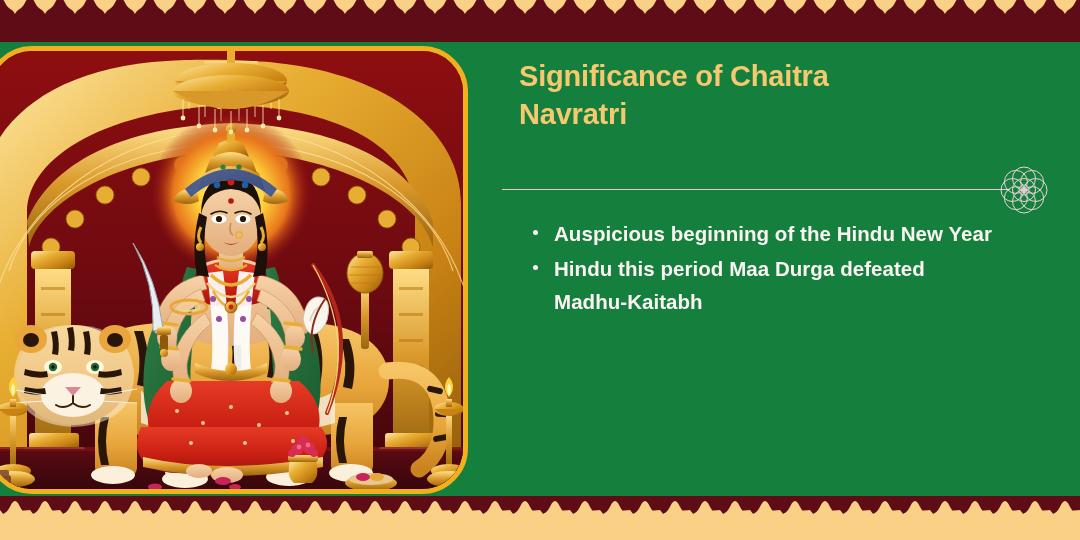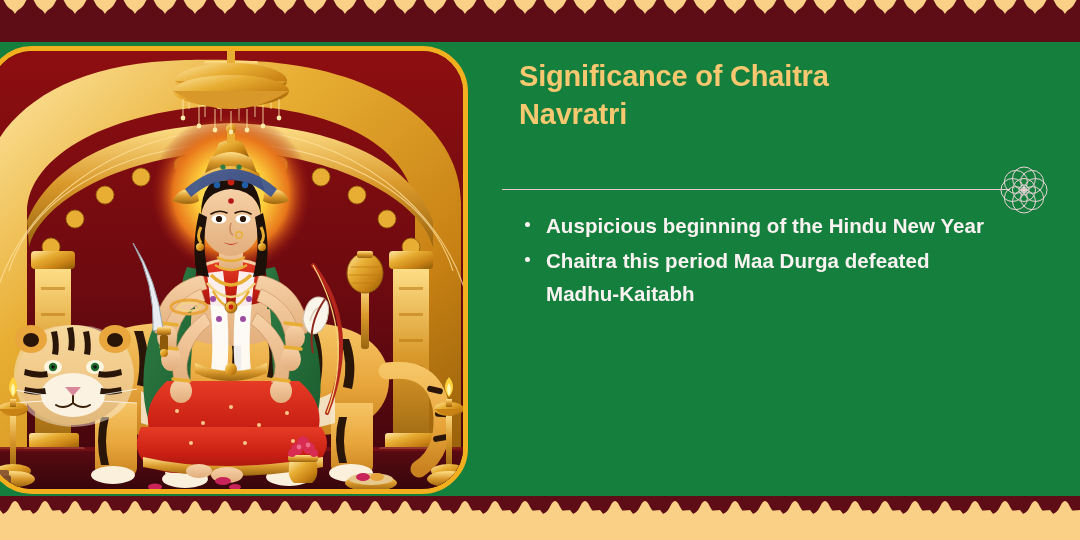--- a/index.html
+++ b/index.html
@@ -96,21 +96,21 @@
     position: absolute;
     left: 496px;
     top: 0px;
   }
 
   .bullet-list {
     position: absolute;
     left: 519px;
     top: 209px;
     width: 470px;
-    margin: 0;
+    margin: 8px;
     padding: 0;
     list-style: none;
     z-index: 5;
   }
   .bullet-list li {
     position: relative;
     padding-left: 27px;
     color: #FBF3F2;
     font-size: 20.5px;
     font-weight: bold;
@@ -746,21 +746,21 @@
     </div>
   </div>
 
   <ul class="bullet-list">
     <li>
       <span class="dot"></span>
       <span>Auspicious beginning of the Hindu New Year</span>
     </li>
     <li>
       <span class="dot"></span>
-      <span>Chaitra this period Maa Durga defeated Madhu-Kaitabh</span>
+      <span>Hindu this period Maa Durga defeated Madhu-Kaitabh</span>
     </li>
   </ul>
 
   <div class="border-bottom">
     <svg width="1080" height="44" viewBox="0 0 1080 44" xmlns="http://www.w3.org/2000/svg">
       <defs>
         <g id="botdome">
           <path d="M0,44 L0,22 C0,22 1.5,19 4.0,17.5 C6.5,16 8.0,14.5 9.6,11.6
                    C11.0,9.0 12.6,5 15,5 C17.4,5 19.0,9.0 20.4,11.6
                    C22.0,14.5 23.5,16 26.0,17.5 C28.5,19 30,22 30,22 L30,44 Z" fill="#F9D085"></path>

